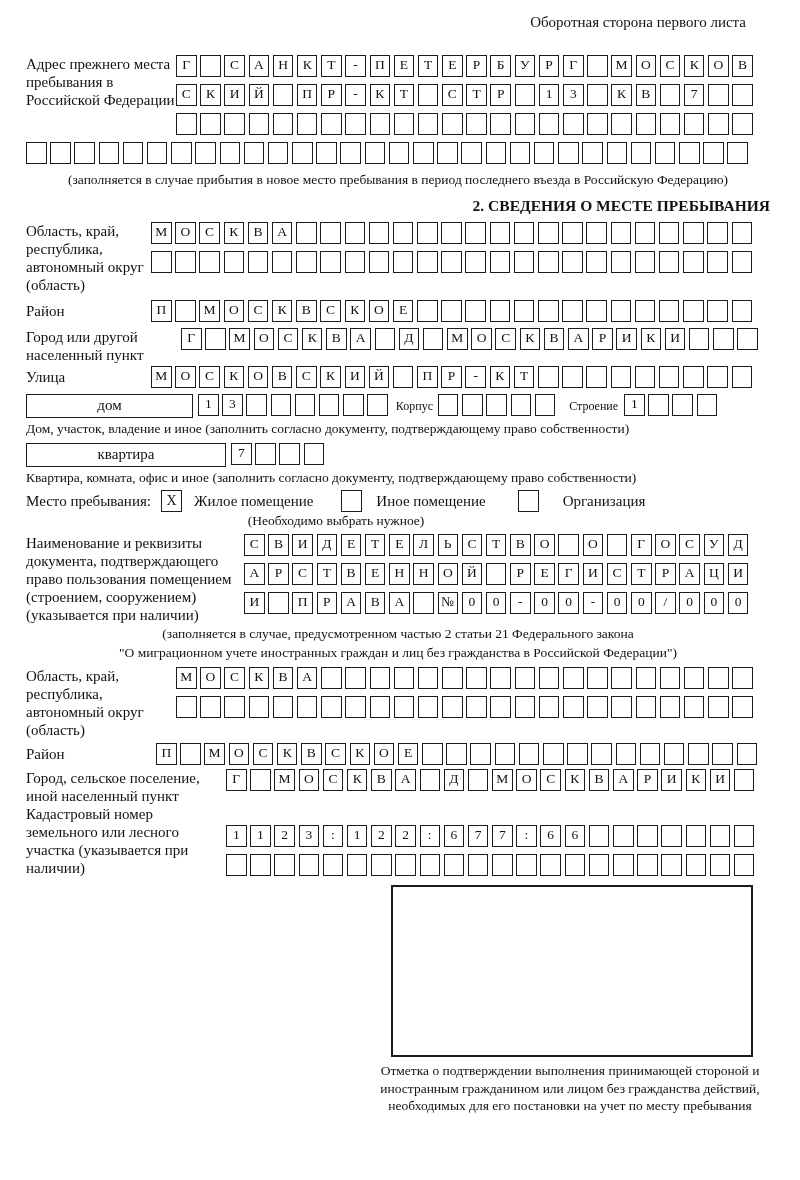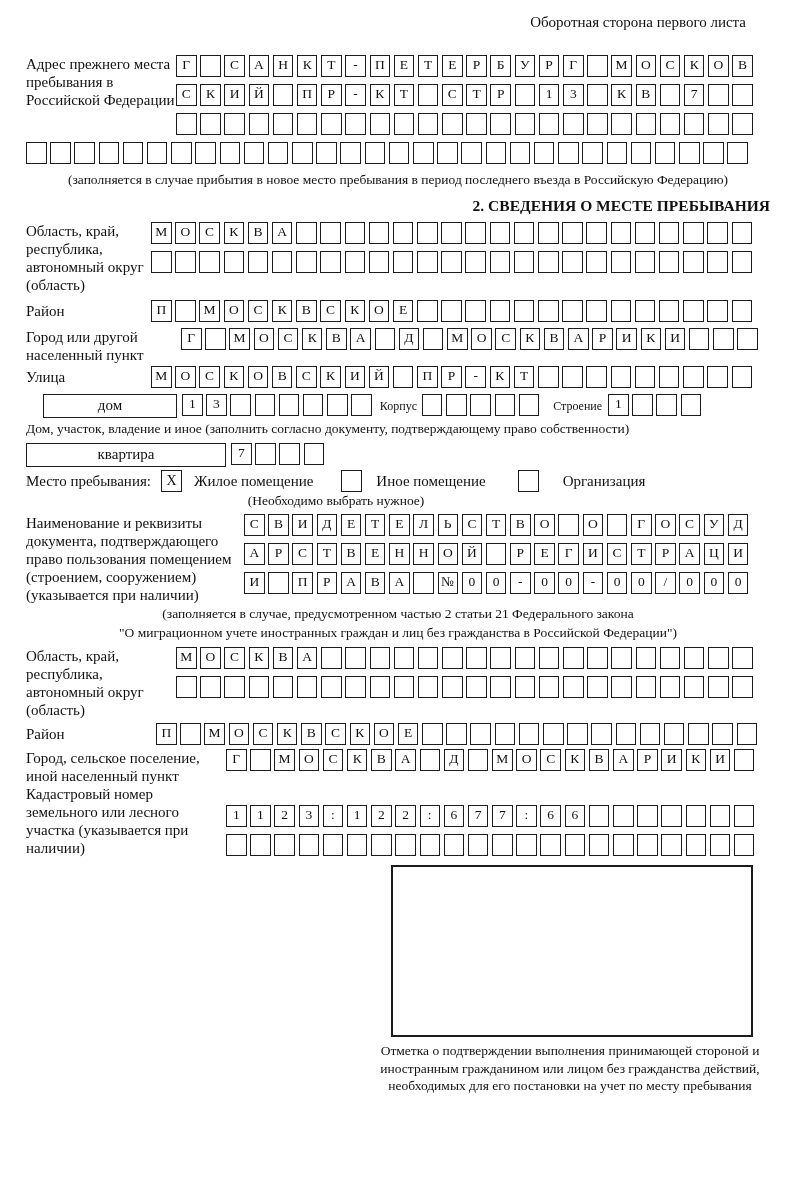--- a/index.html
+++ b/index.html
@@ -336,21 +336,21 @@
         <span class="cell"></span>
         <span class="cell"></span>
         <span class="cell"></span>
         <span class="cell"></span>
         <span class="cell"></span>
         <span class="cell"></span>
       </div>
   </div>
 
   <div class="dom-row" style="margin-top:6px;">
-    <div class="wide-box" style="width:134px;margin-left:17px;">дом</div>
+    <div class="wide-box" style="width:167px;">дом</div>
     <div class="cellrow mb0">
         <span class="cell">1</span>
         <span class="cell">3</span>
         <span class="cell"></span>
         <span class="cell"></span>
         <span class="cell"></span>
         <span class="cell"></span>
         <span class="cell"></span>
         <span class="cell"></span>
       </div>
@@ -374,20 +374,21 @@
 
   <div class="kv-row" style="margin-top:5px;">
     <div class="wide-box" style="width:200px;">квартира</div>
     <div class="cellrow mb0">
         <span class="cell">7</span>
         <span class="cell"></span>
         <span class="cell"></span>
         <span class="cell"></span>
       </div>
   </div>
+  <div class="caption">Квартира, комната, офис и иное (заполнить согласно документу, подтверждающему право собственности)</div>
 
   <div class="stay-row">
     <span class="lbl vmid">Место пребывания:</span>
     <span class="chk" style="margin:0 12px 0 10px;">X</span>
     <span class="lbl vmid">Жилое помещение</span>
     <span class="chk" style="margin:0 14px 0 28px;"></span>
     <span class="lbl vmid">Иное помещение</span>
     <span class="chk" style="margin:0 24px 0 32px;"></span>
     <span class="lbl vmid">Организация</span>
   </div>

